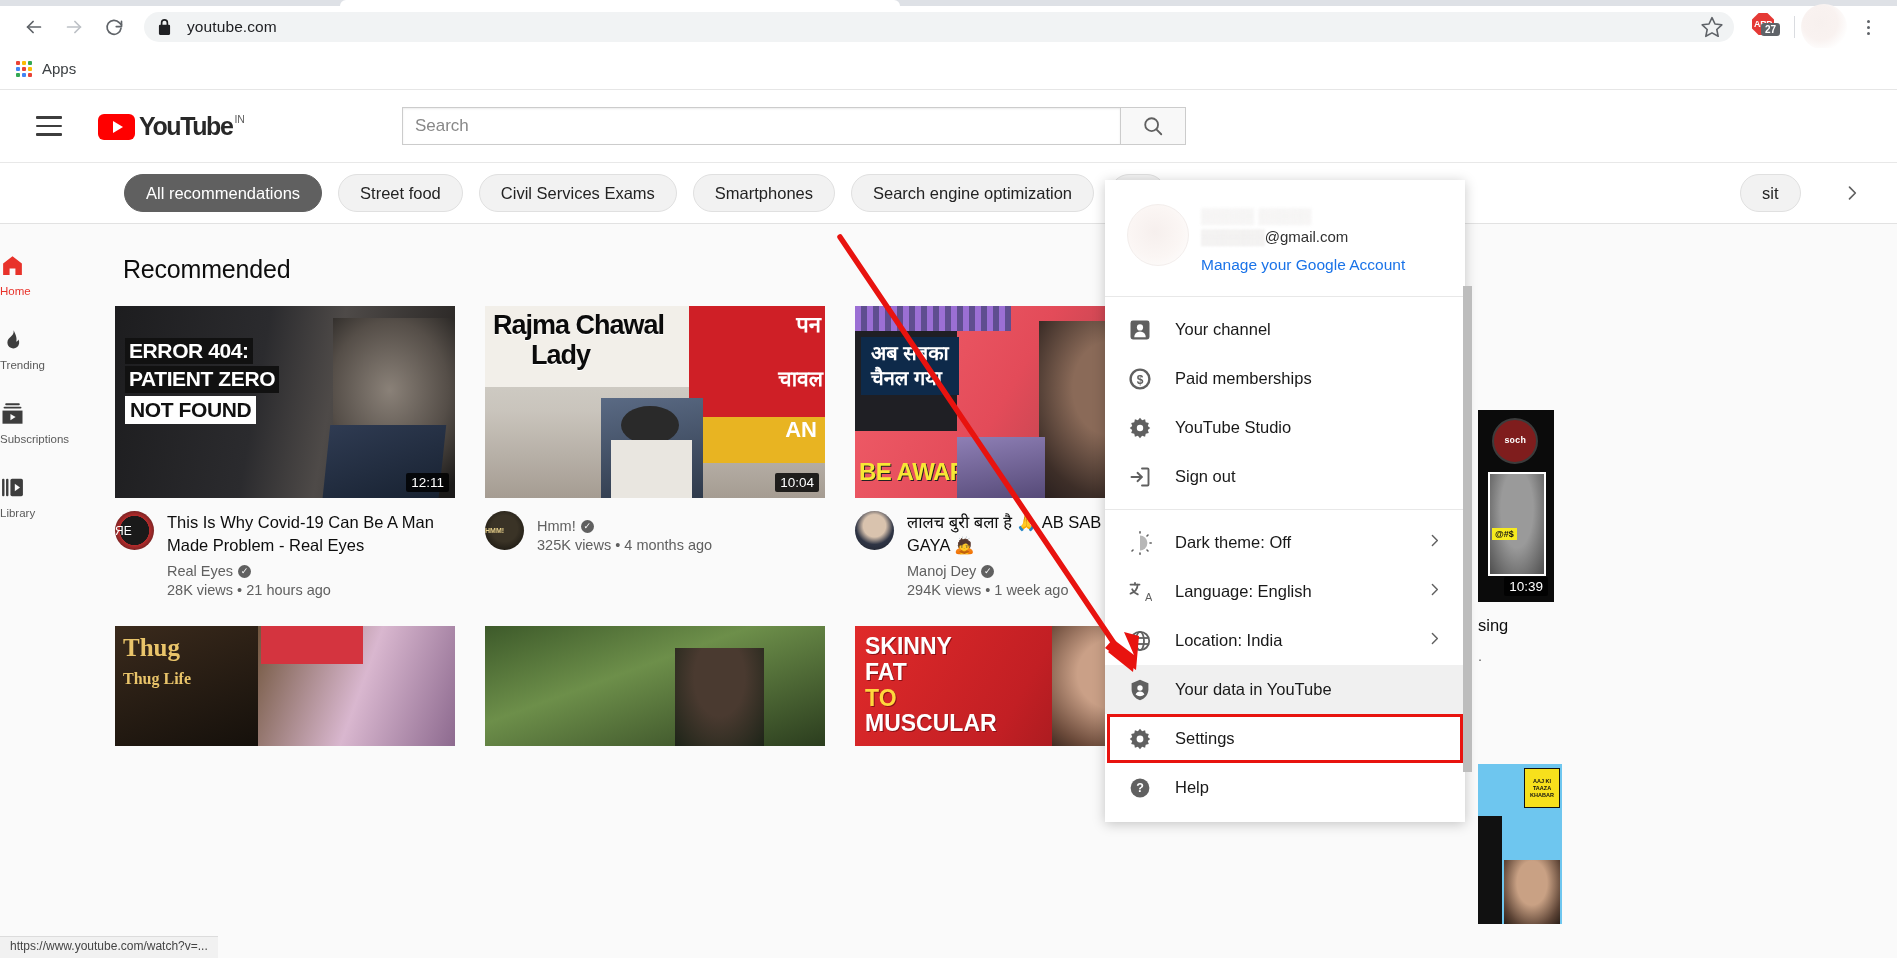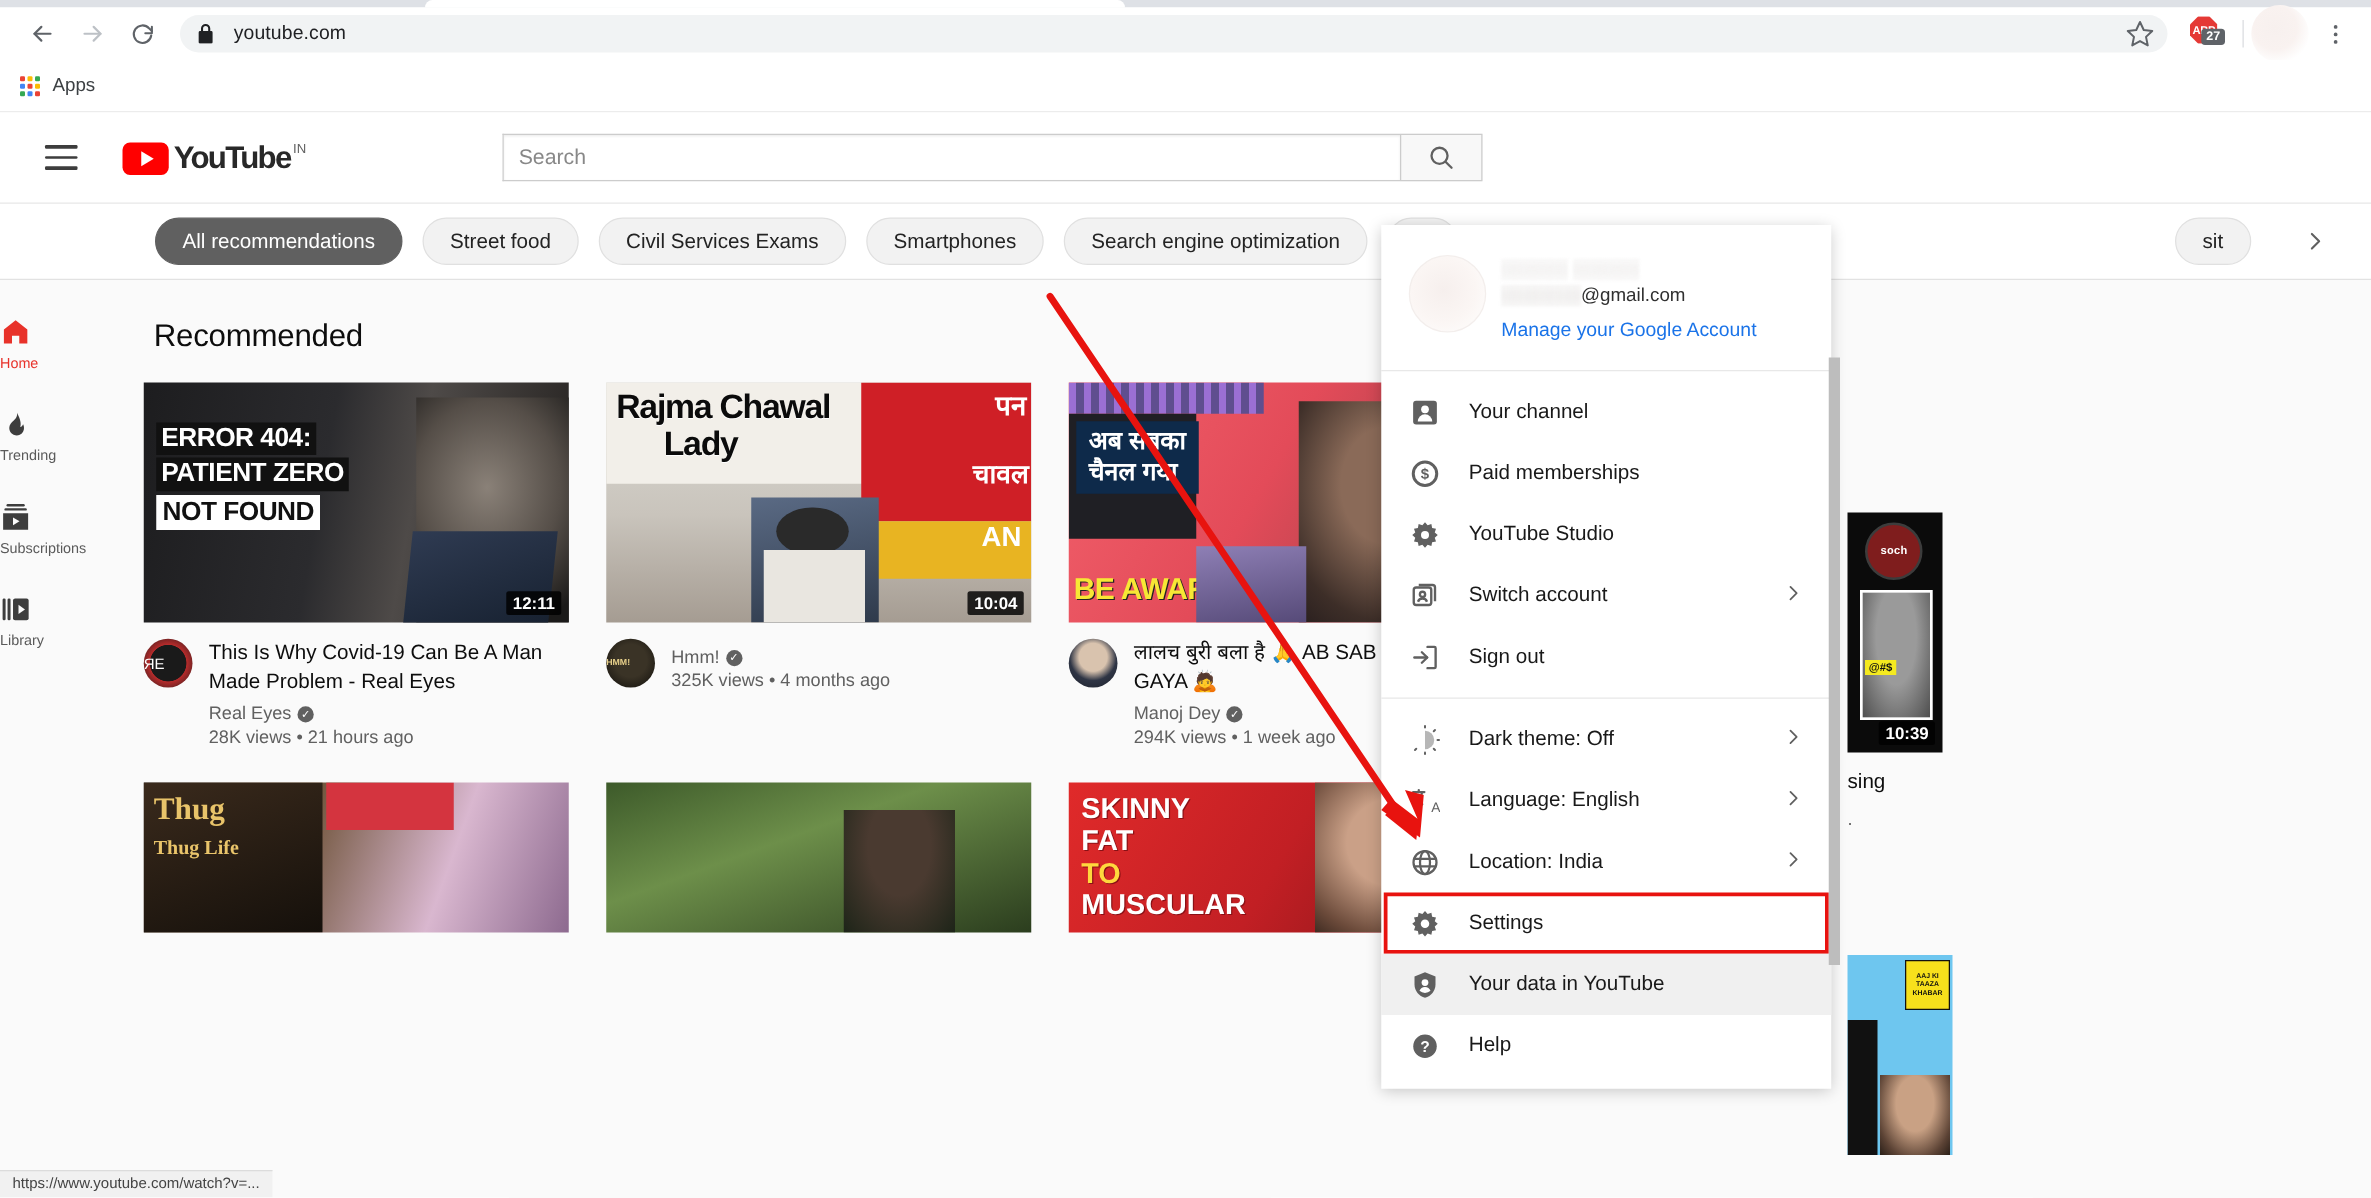--- a/index.html
+++ b/index.html
@@ -135,21 +135,21 @@
   
   .yt-content { position: absolute; top: 134px; left: 90px; right: 0; bottom: 0;
     background: #fafafa; overflow: hidden; }
   .sec-title { font-size: 25px; font-weight: 500; color: #0d0d0d;
     margin: 31px 0 0 33px; letter-spacing: -.2px; }
   .grid { display: flex; padding-left: 25px; margin-top: 22px; gap: 30px; }
   .card { width: 340px; flex: none; }
   .thumb { width: 340px; height: 192px; position: relative; overflow: hidden;
     background: #111; }
   .dur { position: absolute; right: 6px; bottom: 6px; background: rgba(0,0,0,.82);
-    color: #fff; font-size: 13.5px; font-weight: 700; padding: 2px 5px; border-radius: 2px; }
+    color: #fff; font-size: 13.5px; font-weight: 400; padding: 2px 5px; border-radius: 2px; }
   .meta { display: flex; margin-top: 13px; }
   .ch-av { width: 39px; height: 39px; border-radius: 50%; flex: none;
     margin-right: 13px; overflow: hidden; display: flex;
     align-items: center; justify-content: flex-start; font-size: 12px; color: #fff; }
   .v-title { font-size: 16.5px; font-weight: 500; color: #0d0d0d; line-height: 22.5px;
     max-height: 45px; overflow: hidden; }
   .v-chan { font-size: 14.5px; color: #606060; margin-top: 7px;
     display: flex; align-items: center; gap: 5px; }
   .verif { width: 13px; height: 13px; border-radius: 50%; background: #606060;
     color: #fff; font-size: 9px; display: flex; align-items: center;
@@ -538,36 +538,20 @@
           <span class="mico">
             <svg width="24" height="24" viewBox="0 0 24 24" fill="#606060">
                 <path d="M12 1.8l2.1 2.4 3-1 .6 3.1 3.1.6-1 3L22.2 12l-2.4 2.1 1 3-3.1.6-.6 3.1-3-1L12 22.2l-2.1-2.4-3 1-.6-3.1-3.1-.6 1-3L1.8 12l2.4-2.1-1-3 3.1-.6.6-3.1 3 1z"></path>
                 <circle cx="12" cy="12" r="3.2" fill="#fff"></circle>
               </svg>
           </span>
           <span class="mlabel">YouTube Studio</span>
         </div>
         <div class="mrow">
           <span class="mico">
-            <svg width="24" height="24" viewBox="0 0 24 24" fill="none" stroke="#606060" stroke-width="1.9">
-                <rect x="3" y="5" width="14" height="14" rx="2"></rect>
-                <path d="M7 3h11a2 2 0 0 1 2 2v11"></path>
-                <circle cx="10" cy="10.5" r="2.1"></circle>
-                <path d="M6.4 16.4a3.8 3.8 0 0 1 7.2 0"></path>
-              </svg>
-          </span>
-          <span class="mlabel">Switch account</span>
-          <span class="mchev">
-            <svg width="17" height="17" viewBox="0 0 24 24" fill="none" stroke="currentColor" stroke-width="2" stroke-linecap="round" stroke-linejoin="round">
-                <polyline points="9 5 16 12 9 19"></polyline>
-              </svg>
-          </span>
-        </div>
-        <div class="mrow">
-          <span class="mico">
             <svg width="24" height="24" viewBox="0 0 24 24" fill="none" stroke="#606060" stroke-width="1.9" stroke-linecap="round" stroke-linejoin="round">
                 <path d="M14 3.5h5.5a1 1 0 0 1 1 1v15a1 1 0 0 1-1 1H14"></path>
                 <polyline points="9.5 7.8 13.8 12 9.5 16.2"></polyline>
                 <line x1="3.5" y1="12" x2="13.6" y2="12"></line>
               </svg>
           </span>
           <span class="mlabel">Sign out</span>
         </div>
       </div>
 
@@ -621,39 +605,39 @@
                 <line x1="2.9" y1="15" x2="21.1" y2="15"></line>
               </svg>
           </span>
           <span class="mlabel">Location: India</span>
           <span class="mchev">
             <svg width="17" height="17" viewBox="0 0 24 24" fill="none" stroke="currentColor" stroke-width="2" stroke-linecap="round" stroke-linejoin="round">
                 <polyline points="9 5 16 12 9 19"></polyline>
               </svg>
           </span>
         </div>
-        <div class="mrow" style="position:relative;">
-          <span class="hl-box"></span>
-          <span class="mico">
-            <svg width="24" height="24" viewBox="0 0 24 24" fill="#606060">
-                <path d="M12 1.8l2.1 2.4 3-1 .6 3.1 3.1.6-1 3L22.2 12l-2.4 2.1 1 3-3.1.6-.6 3.1-3-1L12 22.2l-2.1-2.4-3 1-.6-3.1-3.1-.6 1-3L1.8 12l2.4-2.1-1-3 3.1-.6.6-3.1 3 1z"></path>
-                <circle cx="12" cy="12" r="3.4" fill="#fff"></circle>
-              </svg>
-          </span>
-          <span class="mlabel">Settings</span>
-        </div>
         <div class="mrow hover">
           <span class="mico">
             <svg width="24" height="24" viewBox="0 0 24 24" fill="#606060">
                 <path d="M12 1.8l8.4 3.4v6.4c0 5-3.6 9.4-8.4 10.6-4.8-1.2-8.4-5.6-8.4-10.6V5.2z"></path>
                 <circle cx="12" cy="10" r="2.7" fill="#fff"></circle>
                 <path d="M7.6 16.6a4.7 4.7 0 0 1 8.8 0 6.5 6.5 0 0 1-8.8 0z" fill="#fff"></path>
               </svg>
           </span>
           <span class="mlabel">Your data in YouTube</span>
+        </div>
+        <div class="mrow" style="position:relative;">
+          <span class="hl-box"></span>
+          <span class="mico">
+            <svg width="24" height="24" viewBox="0 0 24 24" fill="#606060">
+                <path d="M12 1.8l2.1 2.4 3-1 .6 3.1 3.1.6-1 3L22.2 12l-2.4 2.1 1 3-3.1.6-.6 3.1-3-1L12 22.2l-2.1-2.4-3 1-.6-3.1-3.1-.6 1-3L1.8 12l2.4-2.1-1-3 3.1-.6.6-3.1 3 1z"></path>
+                <circle cx="12" cy="12" r="3.4" fill="#fff"></circle>
+              </svg>
+          </span>
+          <span class="mlabel">Settings</span>
         </div>
         <div class="mrow">
           <span class="mico">
             <svg width="24" height="24" viewBox="0 0 24 24" fill="#606060">
                 <circle cx="12" cy="12" r="9.4"></circle>
                 <text x="12" y="16.4" font-size="12.5" font-weight="bold" fill="#fff" text-anchor="middle" font-family="'Liberation Sans',sans-serif">?</text>
               </svg>
           </span>
           <span class="mlabel">Help</span>
         </div>

